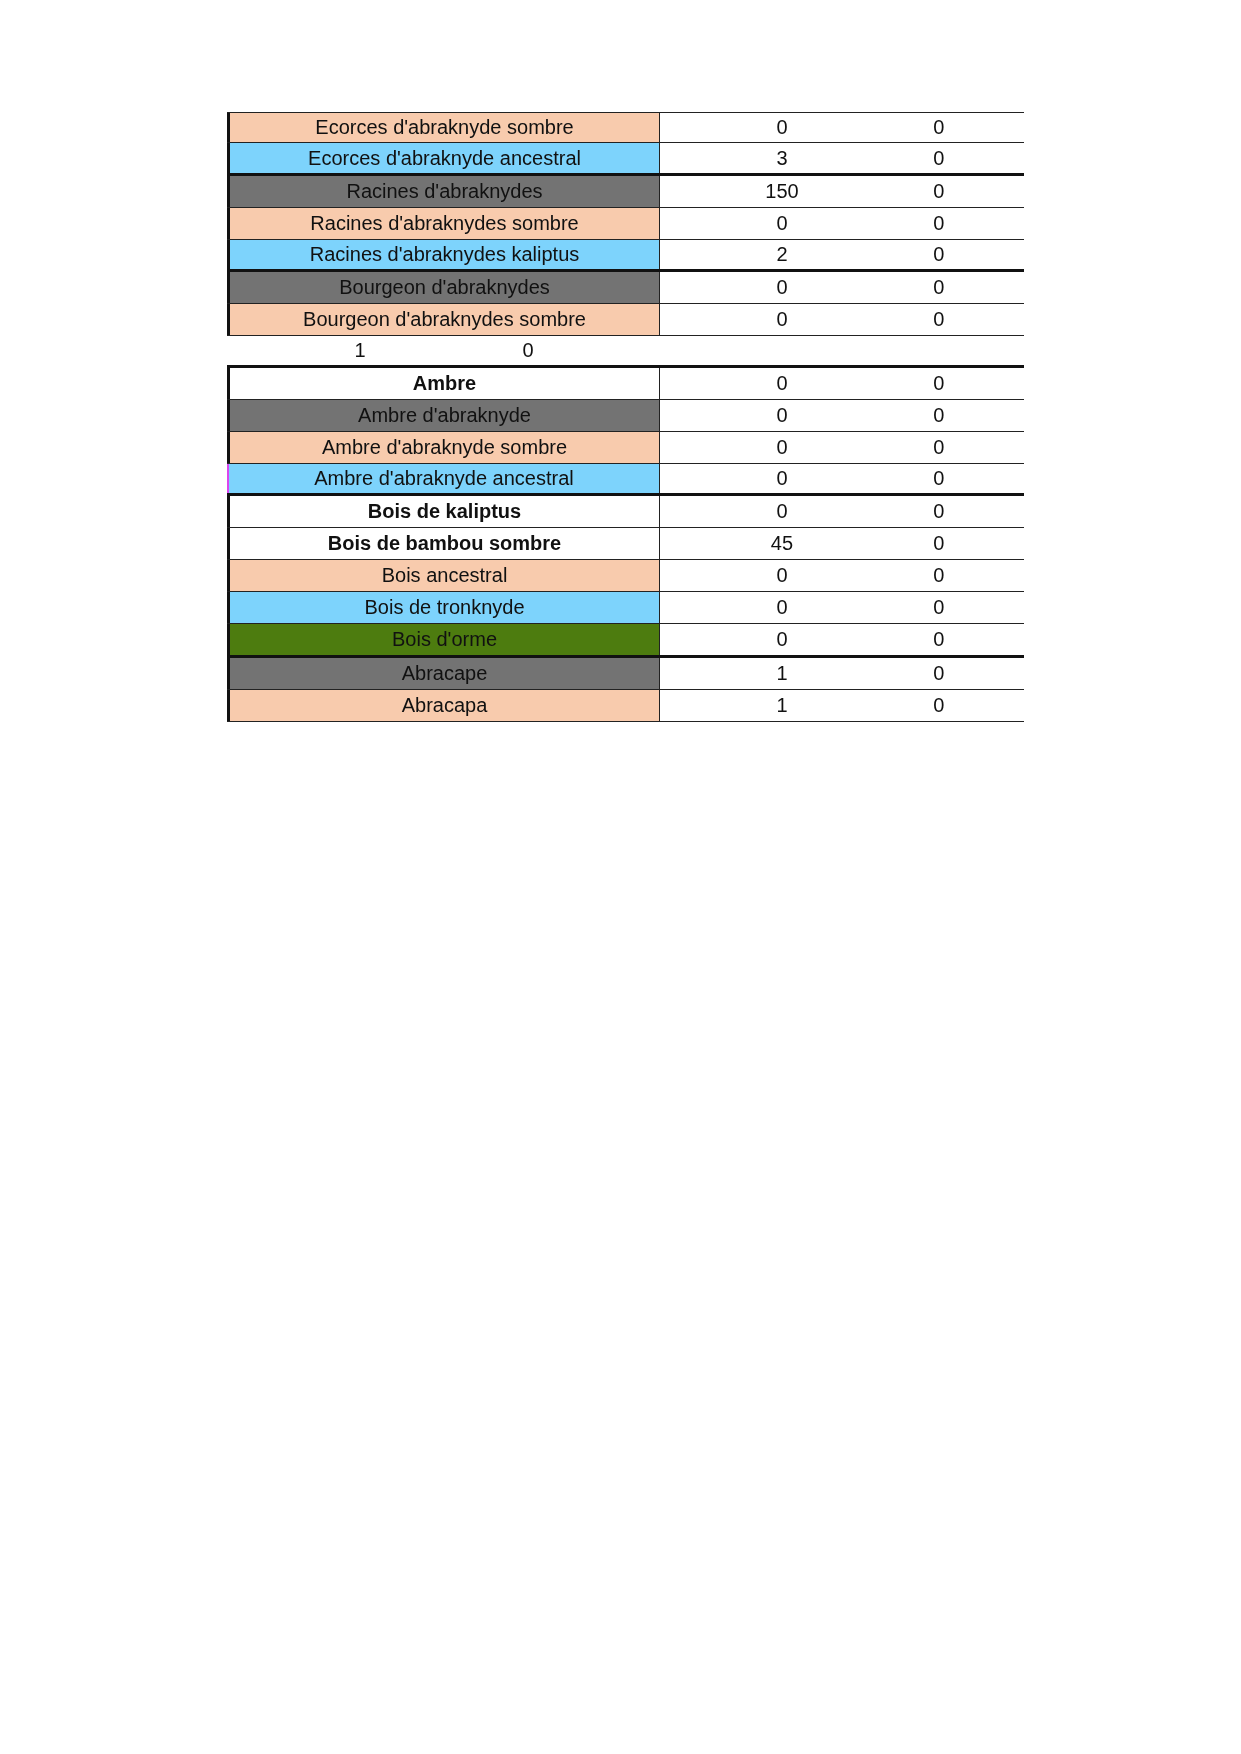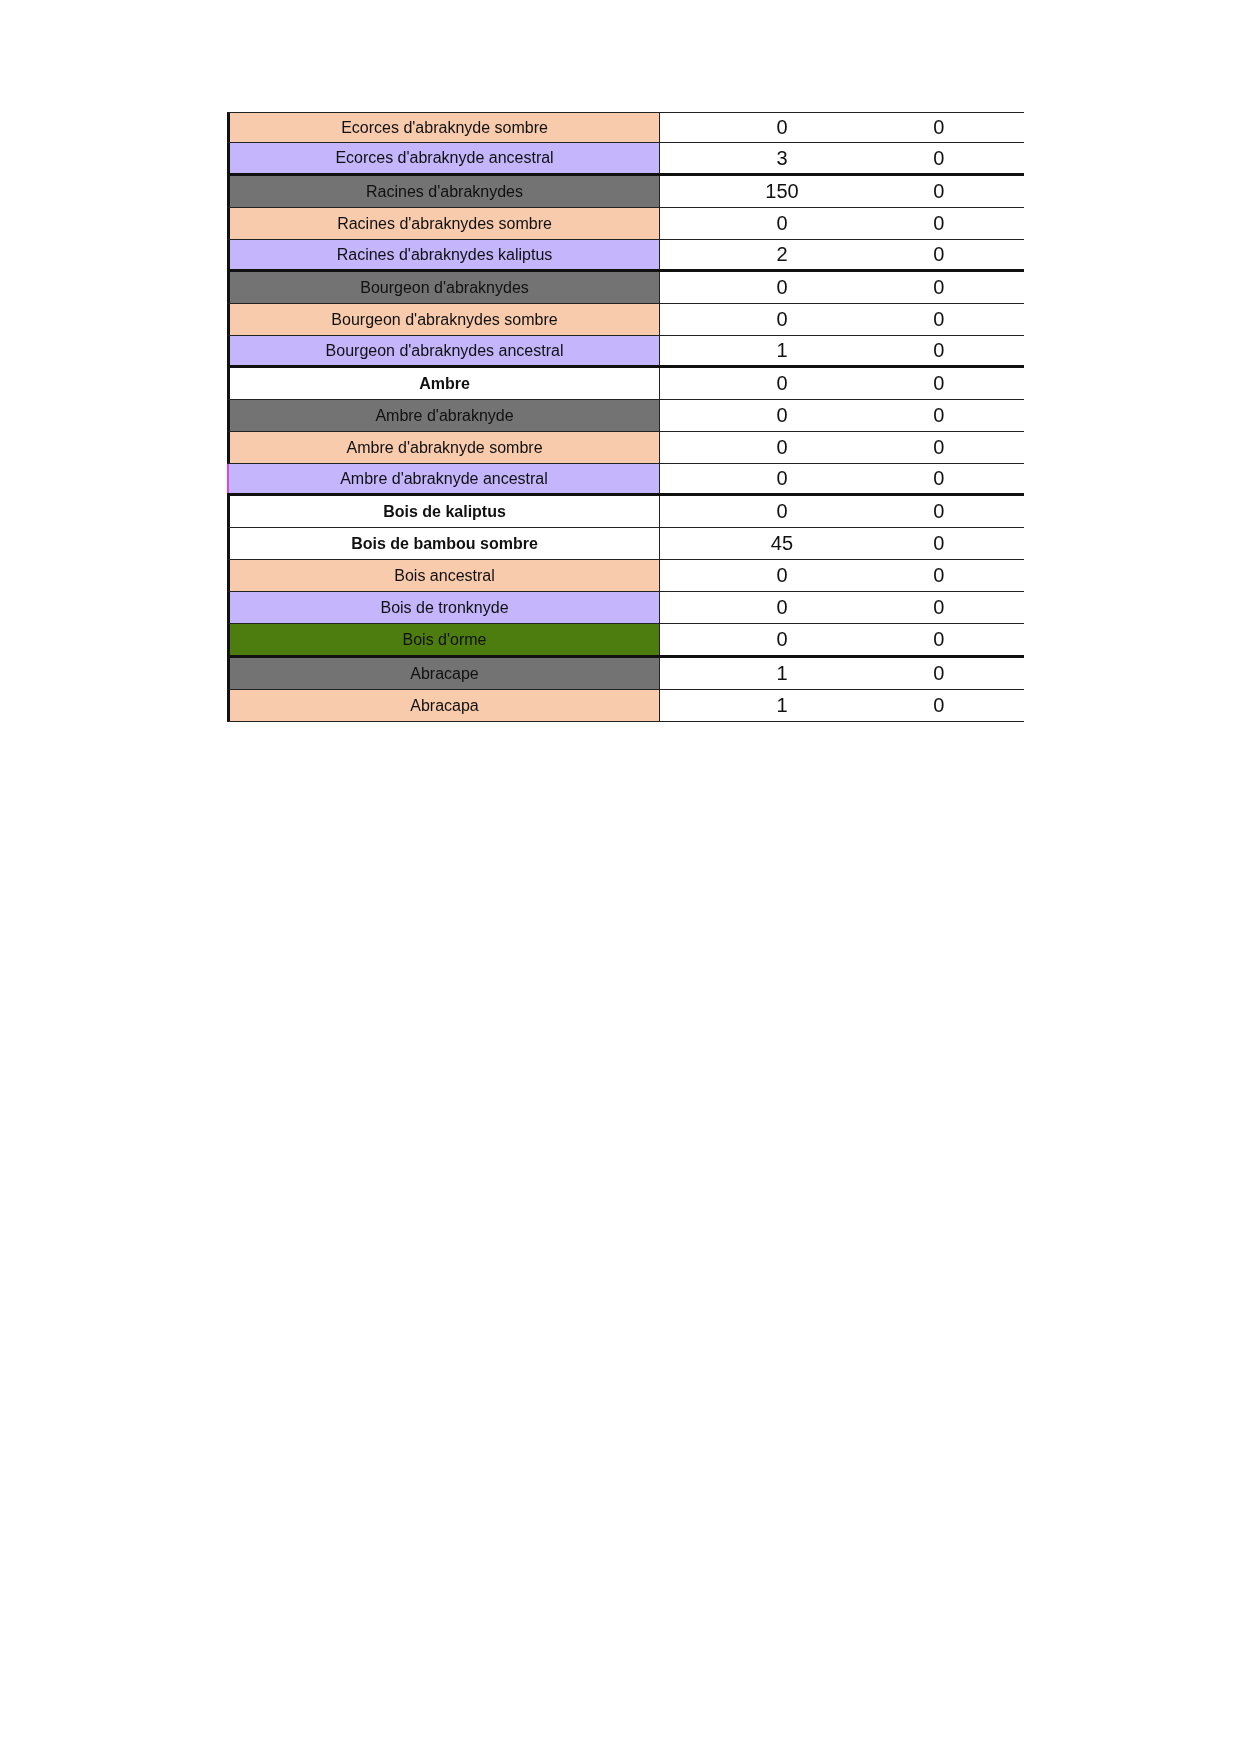--- a/index.html
+++ b/index.html
@@ -3,30 +3,30 @@
 <meta charset="utf-8">
 <style>
   html, body { margin: 0; padding: 0; background: #ffffff; }
   body { width: 1241px; height: 1754px; position: relative; overflow: hidden;
          font-family: "Liberation Sans", "DejaVu Sans", sans-serif; color: #111; }
   .sheet { position: absolute; left: 227px; top: 112px; width: 797px; }
   .row { display: flex; height: 32px; box-sizing: border-box; border-bottom: 1.5px solid #222; position: relative; }
   .row.first { border-top: 1.5px solid #222; }
   .row.thick { border-bottom: 3px solid #111; }
   .name { width: 472px; box-sizing: border-box; border-left: 3px solid #111; border-right: 1.5px solid #222;
-          display: flex; align-items: center; justify-content: center; font-size: 16px; white-space: nowrap; }
+          display: flex; align-items: center; justify-content: center; font-size: 20px; white-space: nowrap; }
   .name.thin-left { border-left: 2px solid #d946ef; }
   .val { display: flex; align-items: center; justify-content: center; font-size: 20px; }
   .v1 { width: 266px; }
   .v2 { width: 131px; justify-content: flex-start; padding-left: 0; }
   .v2 span { display: inline-block; width: 70px; text-align: center; margin-left: 0; }
   .c-white { background: #ffffff; font-weight: bold; }
   .c-light { background: #737373; }
   .c-mid { background: #F8CBAD; }
-  .c-dark { background: #c4b5fd; }
+  .c-dark { background: #7dd3fc; }
   .c-brown { background: #4d7c0f; }
 </style>
 </head>
 <body>
 
 <div class="sheet">
   <div class="row first" style="height:31px">
     <div class="name c-mid">Ecorces d'abraknyde sombre</div>
     <div class="val v1">0</div>
     <div class="val v2">
@@ -69,21 +69,20 @@
       </div>
   </div>
   <div class="row">
     <div class="name c-mid">Bourgeon d'abraknydes sombre</div>
     <div class="val v1">0</div>
     <div class="val v2">
         <span>0</span>
       </div>
   </div>
   <div class="row thick">
-    <div class="name c-dark">Bourgeon d'abraknydes ancestral</div>
     <div class="val v1">1</div>
     <div class="val v2">
         <span>0</span>
       </div>
   </div>
   <div class="row">
     <div class="name c-white">Ambre</div>
     <div class="val v1">0</div>
     <div class="val v2">
         <span>0</span>

